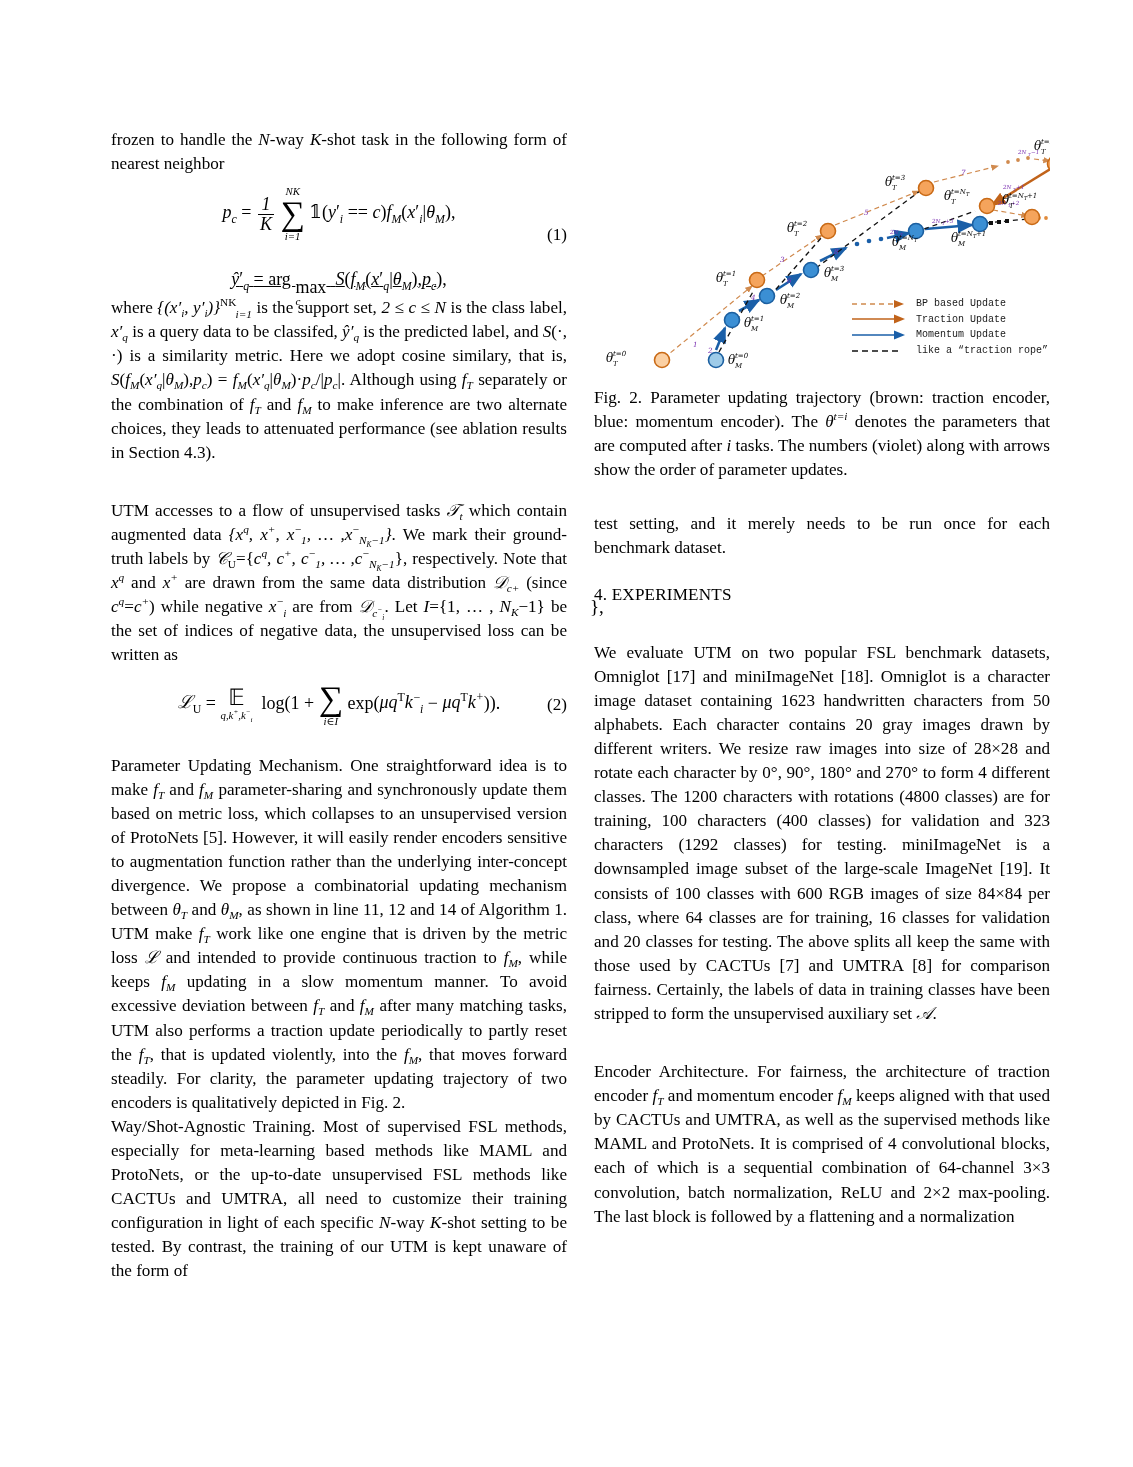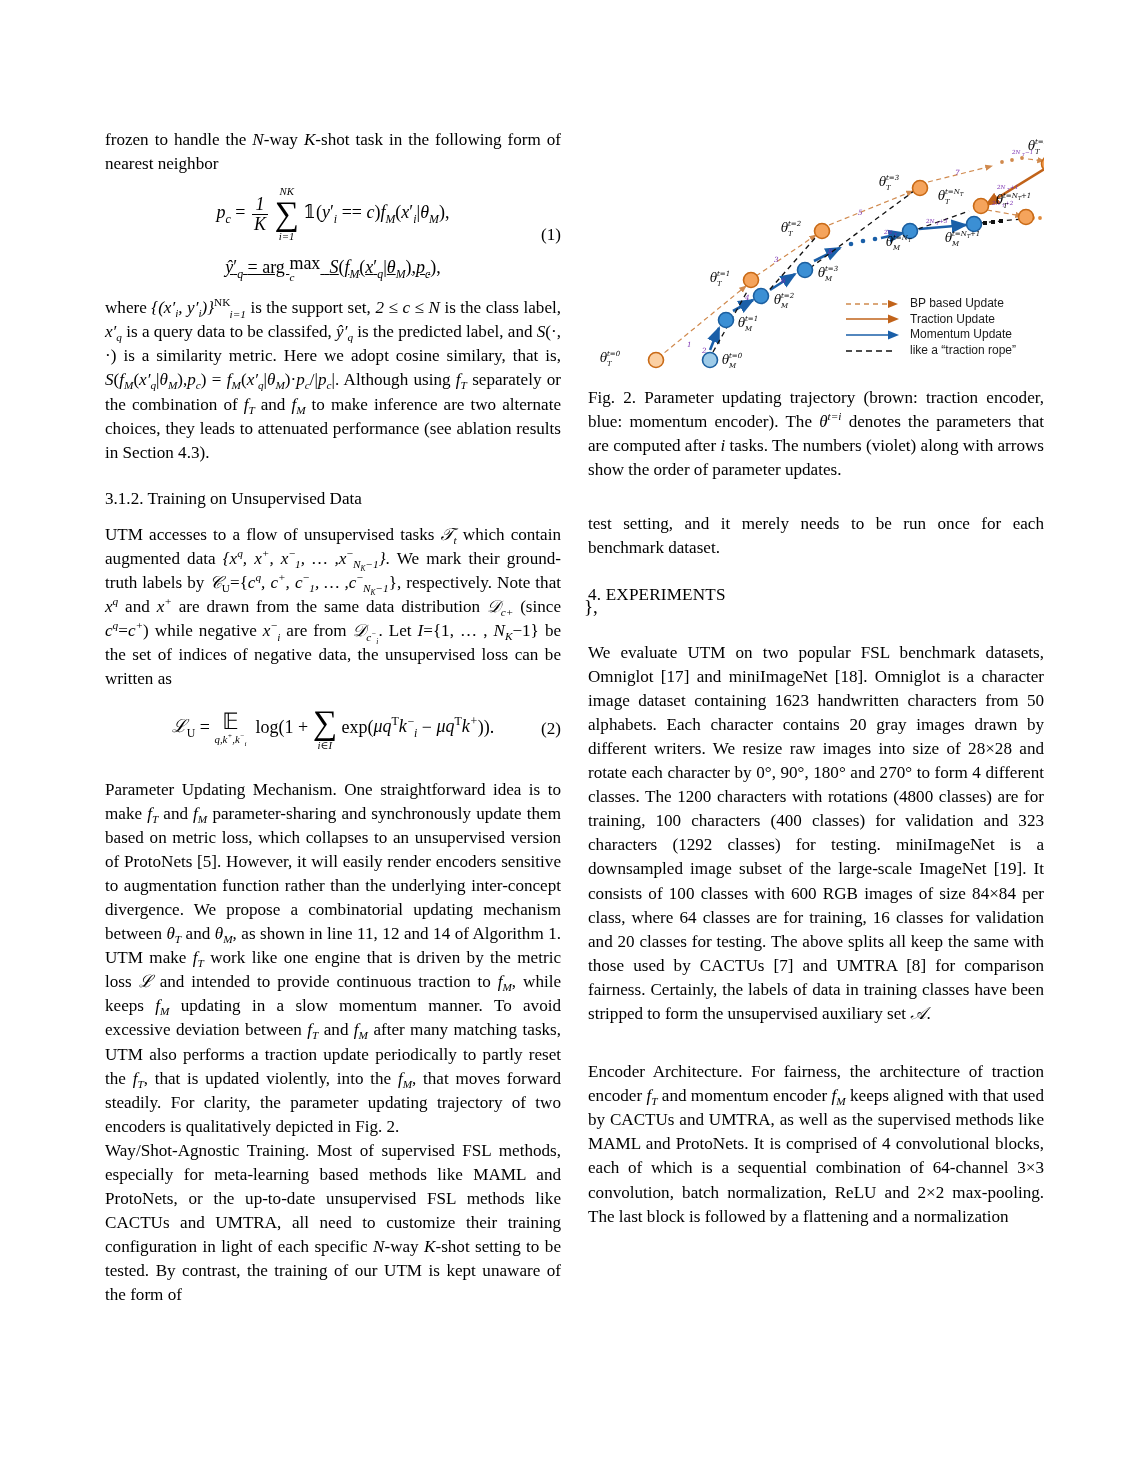--- a/index.html
+++ b/index.html
@@ -10,21 +10,21 @@
   body {
     width: 1133px;
     height: 1467px;
     font-family: "Liberation Serif", "DejaVu Serif", serif;
     color: #000000;
     position: relative;
     overflow: hidden;
   }
   .page {
     position: absolute;
-    left: 8px; top: 0;
+    left: 14px; top: 0;
     width: 1107px;
     height: 1467px;
   }
   .col {
     position: absolute;
     top: 128px;
     width: 456px;
   }
   .col-left  { left: 97px; }
   .col-right { left: 580px; }
@@ -90,20 +90,21 @@
     line-height: 1.05;
     margin: 0 2px;
   }
   .frac .num { display: block; border-bottom: 1px solid #000; padding: 0 2px; }
   .frac .den { display: block; padding: 0 2px; }
   .argmax {
     display: inline-block;
     vertical-align: middle;
     text-align: left;
     line-height: 1;
+    margin-top: 24px;
   }
   .argmax .aa { display: block; font-style: normal; }
   .argmax .bb { display: block; font-size: 0.62em; }
   .bigE {
     display: inline-block;
     vertical-align: middle;
     text-align: center;
     line-height: 1;
   }
   .bigE .eTop { display: block; font-size: 1.25em; font-style: normal; font-family: "Liberation Serif", serif; }
@@ -118,22 +119,22 @@
   .fig-caption {
     font-size: 17.1px;
     line-height: 24.1px;
     text-align: justify;
     margin: 0;
   }
   .legend {
     position: absolute;
     left: 256px;
     top: 168px;
-    font-family: Liberation Sans, sans-serif;
-    font-size: 12px;
+    font-family: Liberation Mono, monospace;
+    font-size: 10px;
     line-height: 15.6px;
     color: #1a1a1a;
   }
   .legend-row {
     display: flex;
     align-items: center;
     height: 15.6px;
   }
   .legend-key {
     width: 58px;
@@ -192,21 +193,20 @@
       <span class="math">S</span><span class="mathrm">(·, ·)</span> is a similarity metric. Here
       we adopt cosine similary, that is, <span class="math">S</span><span class="mathrm">(</span><span class="math">f<sub>M</sub></span><span class="mathrm">(</span><span class="math">x′<sub>q</sub></span><span class="mathrm">|</span><span class="math">θ<sub>M</sub></span><span class="mathrm">)</span><span class="mathrm">,</span><span class="math">p<sub>c</sub></span><span class="mathrm">)</span> =
       <span class="math">f<sub>M</sub></span><span class="mathrm">(</span><span class="math">x′<sub>q</sub></span><span class="mathrm">|</span><span class="math">θ<sub>M</sub></span><span class="mathrm">)·</span><span class="math">p<sub>c</sub></span><span class="mathrm">/|</span><span class="math">p<sub>c</sub></span><span class="mathrm">|</span>. Although using
       <span class="math">f<sub>T</sub></span> separately or the combination of <span class="math">f<sub>T</sub></span> and
       <span class="math">f<sub>M</sub></span> to make inference are two alternate choices, they leads to
       attenuated performance (see ablation results in Section 4.3).
     </p>
 
     <div class="gap-md"></div>
 
-    <h3 class="section-head">3.1.2.  Training on Unsupervised Data</h3>
 
     <div class="gap-sm"></div>
 
     <p class="body-text">
       UTM accesses to a flow of unsupervised tasks <span class="math">𝒯<sub>t</sub></span> which
       contain augmented data <span class="math">{x<sup>q</sup>, x<sup>+</sup>, x<sup>−</sup><sub class="tight">1</sub>, … ,x<sup>−</sup><sub class="tight">N<sub>K</sub>−1</sub>}</span>. We
       mark their ground-truth labels by <span class="math">𝒞<sub class="mathrm">U</sub></span>={<span class="math">c<sup>q</sup>, c<sup>+</sup>, c<sup>−</sup><sub class="tight">1</sub>, … ,c<sup>−</sup><sub class="tight">N<sub>K</sub>−1</sub></span>},
       respectively. Note that <span class="math">x<sup>q</sup></span> and <span class="math">x<sup>+</sup></span> are drawn from the
       same data distribution <span class="math">𝒟<sub>c+</sub></span> (since <span class="math">c<sup>q</sup></span>=<span class="math">c<sup>+</sup></span>) while negative
       <span class="math">x<sup>−</sup><sub class="tight">i</sub></span> are from <span class="math">𝒟<sub>c<sup>−</sup><sub>i</sub></sub></span>. Let <span class="math">I</span>={1, … , <span class="math">N<sub>K</sub></span>−1} be the set of

